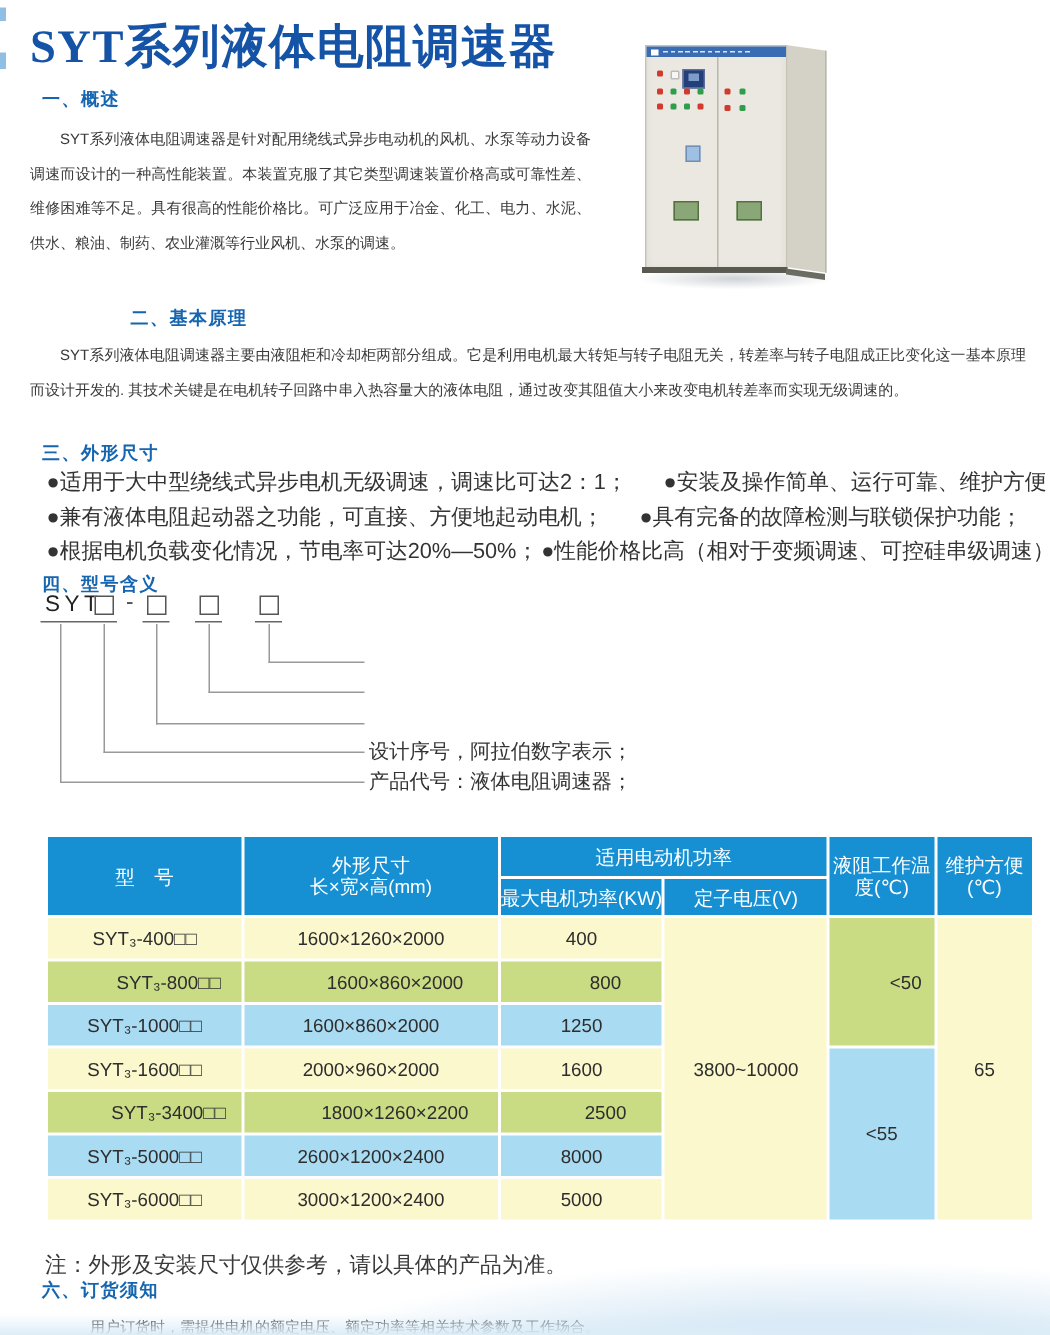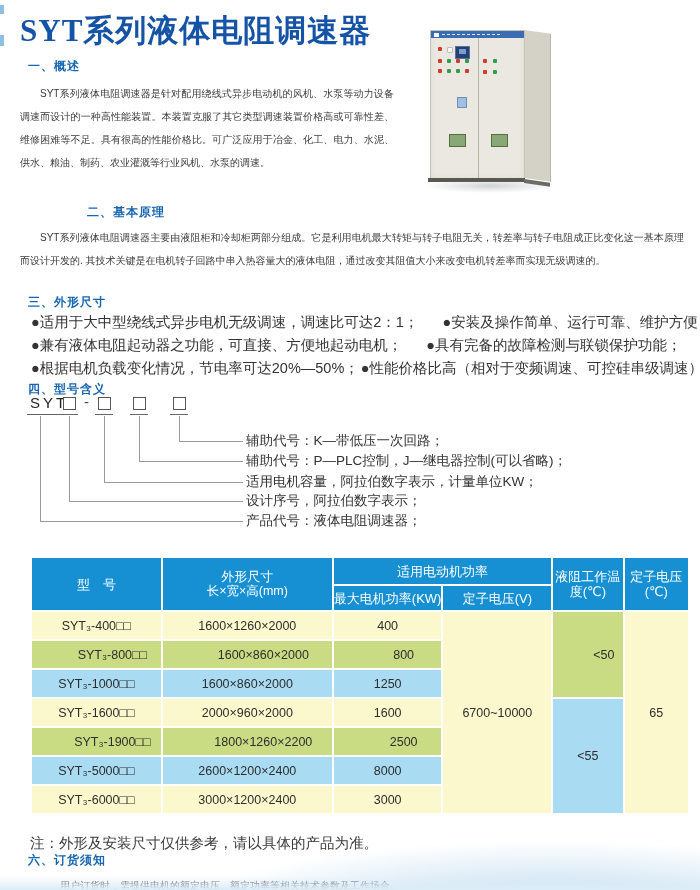--- a/index.html
+++ b/index.html
@@ -180,23 +180,20 @@
     <div class="d-underline" style="left:75px;width:18px;"></div>
     <div class="d-underline" style="left:110px;width:18px;"></div>
     <div class="d-underline" style="left:150px;width:18px;"></div>
 
     <div class="d-conn" style="left:159px;width:63px;height:25px;"></div>
     <div class="d-conn" style="left:119px;width:103px;height:45px;"></div>
     <div class="d-conn" style="left:84px;width:138px;height:66px;"></div>
     <div class="d-conn" style="left:49px;width:173px;height:85px;"></div>
     <div class="d-conn" style="left:20px;width:202px;height:105px;"></div>
 
-    <div class="d-label" style="top:40px;">辅助代号：K—带低压一次回路；</div>
-    <div class="d-label" style="top:60px;">辅助代号：P—PLC控制，J—继电器控制(可以省略)；</div>
-    <div class="d-label" style="top:81px;">适用电机容量，阿拉伯数字表示，计量单位KW；</div>
     <div class="d-label" style="top:120px;">产品代号：液体电阻调速器；</div>
     <div class="d-label" style="top:100px;">设计序号，阿拉伯数字表示；</div>
   </div>
 
   <div class="specs">
     <table>
       <colgroup>
         <col style="width:128px">
           <col style="width:168px">
           <col style="width:107px">
@@ -206,66 +203,66 @@
       </colgroup>
       <thead>
         <tr class="t1">
           <th rowspan="2">型　号</th>
           <th rowspan="2">
             <div>外形尺寸</div>
             <div class="dim-sub">长×宽×高(mm)</div>
           </th>
           <th colspan="2">适用电动机功率</th>
           <th rowspan="2">液阻工作温度(℃)</th>
-          <th rowspan="2">定子电压(℃)</th>
+          <th rowspan="2">维护方便(℃)</th>
         </tr>
         <tr class="t2">
           <th>最大电机功率(KW)</th>
           <th>定子电压(V)</th>
         </tr>
       </thead>
       <tbody>
         <tr>
           <td class="bg-cream">SYT₃-400□□</td>
           <td class="bg-cream">1600×1260×2000</td>
           <td class="bg-cream">400</td>
-          <td class="bg-cream" rowspan="7">6700~10000</td>
+          <td class="bg-cream" rowspan="7">3800~10000</td>
           <td class="bg-green" rowspan="3">&lt;50</td>
           <td class="bg-cream" rowspan="7">65</td>
         </tr>
         <tr>
           <td class="bg-green">SYT₃-800□□</td>
           <td class="bg-green">1600×860×2000</td>
           <td class="bg-green">800</td>
         </tr>
         <tr>
           <td class="bg-blue">SYT₃-1000□□</td>
           <td class="bg-blue">1600×860×2000</td>
           <td class="bg-blue">1250</td>
         </tr>
         <tr>
           <td class="bg-cream">SYT₃-1600□□</td>
           <td class="bg-cream">2000×960×2000</td>
           <td class="bg-cream">1600</td>
           <td class="bg-blue" rowspan="4">&lt;55</td>
         </tr>
         <tr>
-          <td class="bg-green">SYT₃-1900□□</td>
+          <td class="bg-green">SYT₃-3400□□</td>
           <td class="bg-green">1800×1260×2200</td>
           <td class="bg-green">2500</td>
         </tr>
         <tr>
           <td class="bg-blue">SYT₃-5000□□</td>
           <td class="bg-blue">2600×1200×2400</td>
           <td class="bg-blue">8000</td>
         </tr>
         <tr>
           <td class="bg-cream">SYT₃-6000□□</td>
           <td class="bg-cream">3000×1200×2400</td>
-          <td class="bg-cream">3000</td>
+          <td class="bg-cream">5000</td>
         </tr>
       </tbody>
     </table>
   </div>
   <div class="note">注：外形及安装尺寸仅供参考，请以具体的产品为准。</div>
 
   <div class="h2 od">六、订货须知</div>
   <div class="para p3">用户订货时，需提供电机的额定电压、额定功率等相关技术参数及工作场合。</div>
 
   <div class="wave1"></div>

